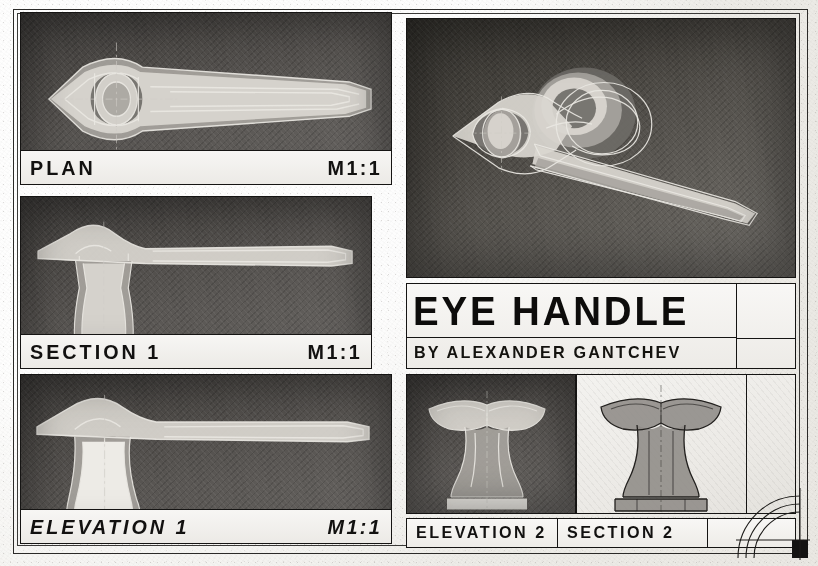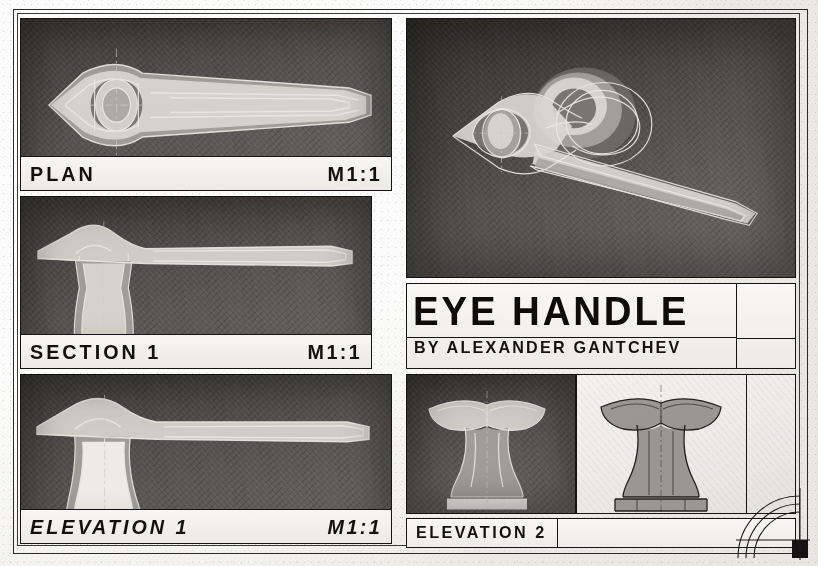--- a/index.html
+++ b/index.html
@@ -93,21 +93,21 @@
   }
   .tb-left{flex:1;display:flex;flex-direction:column;min-width:0;}
   .tb-title-row{
     flex:0 0 54px;display:flex;align-items:center;
     border-bottom:1.3px solid #151413;padding-left:6px;box-sizing:border-box;
   }
   .tb-title{
     font-size:40px;font-weight:700;letter-spacing:3px;color:#0d0c0b;
     transform:scaleX(.96);transform-origin:left center;white-space:nowrap;line-height:1;
   }
-  .tb-author-row{flex:1;display:flex;align-items:flex-start;padding-left:7px;}
+  .tb-author-row{flex:1;display:flex;align-items:center;padding-left:7px;}
   .tb-author{
     font-size:17px;font-weight:700;letter-spacing:2.3px;color:#14130f;
     transform:scaleX(.95);transform-origin:left center;white-space:nowrap;
   }
   .tb-right{
     flex:0 0 58px;display:flex;flex-direction:column;border-left:1.3px solid #151413;
   }
   .tb-logo{flex:0 0 54px;border-bottom:1.3px solid #151413;}
   .tb-note{flex:1;}
 
@@ -148,21 +148,21 @@
 </head>
 <body>
 
 <div id="sheet"></div>
 <div id="grain"></div>
 <div id="speck"></div>
 
 <div class="frame-outer"></div>
 <div class="frame-inner"></div>
 
-<div class="panel" style="left:20px;top:18px;width:372px;height:173px;">
+<div class="panel" style="left:20px;top:12px;width:372px;height:173px;">
   <div class="art">
     <div class="dark-bg"></div>
     <svg class="dwg" viewBox="0 0 372 139" preserveAspectRatio="none">
       <path class="fill-md" d="M28 70 L62 44 Q96 30 122 44 L330 56 L352 62 L352 78 L330 84 L122 96 Q96 110 62 96 Z"></path>
       <path class="fill-lt" d="M30 70 L64 48 Q96 36 120 48 L326 58 L347 63 L347 77 L326 82 L120 92 Q96 104 64 92 Z"></path>
       <path class="fill-dk" d="M70 70 Q70 52 96 48 Q122 52 122 70 Q122 88 96 92 Q70 88 70 70 Z"></path>
       <circle class="fill-lt" cx="96" cy="70" r="21"></circle>
       <circle class="fill-md" cx="96" cy="70" r="14"></circle>
       <path class="pl" d="M28 70 L62 44 Q96 30 122 44 L330 56 L352 62 L352 78 L330 84 L122 96 Q96 110 62 96 Z"></path>
       <path class="pl" d="M44 70 L68 54 Q96 43 118 54"></path>
@@ -317,20 +317,23 @@
     </svg>
   </div>
   <div class="detail-split" style="left:168px;"></div>
   <div class="detail-right-edge" style="right:48px;"></div>
 </div>
 
 <div class="twinbar" style="left:406px;top:518px;width:390px;height:30px;text-align:center;">
   <div class="twin-cell" style="width:150px;">
     <span class="twin-txt">ELEVATION 2</span>
   </div>
+  <div class="twin-cell" style="width:150px;">
+    <span class="twin-txt">SECTION 2</span>
+  </div>
   <div class="twin-blank"></div>
 </div>
 
 <div class="corner">
   <svg viewBox="0 0 74 72" width="74" height="72">
     <path d="M2 70 A62 62 0 0 1 64 8" fill="none" stroke="#1c1b19" stroke-width="1.1"></path>
     <path d="M10 70 A54 54 0 0 1 64 16" fill="none" stroke="#1c1b19" stroke-width="1.1"></path>
     <path d="M18 70 A46 46 0 0 1 64 24" fill="none" stroke="#1c1b19" stroke-width="1.1"></path>
     <rect x="56" y="52" width="16" height="18" fill="#141312"></rect>
     <path d="M64 0 L64 72" stroke="#1c1b19" stroke-width="1"></path>

